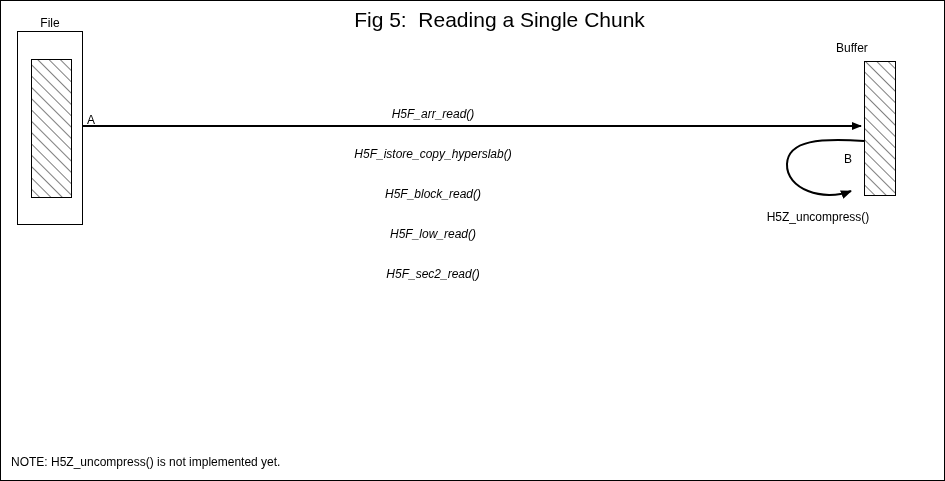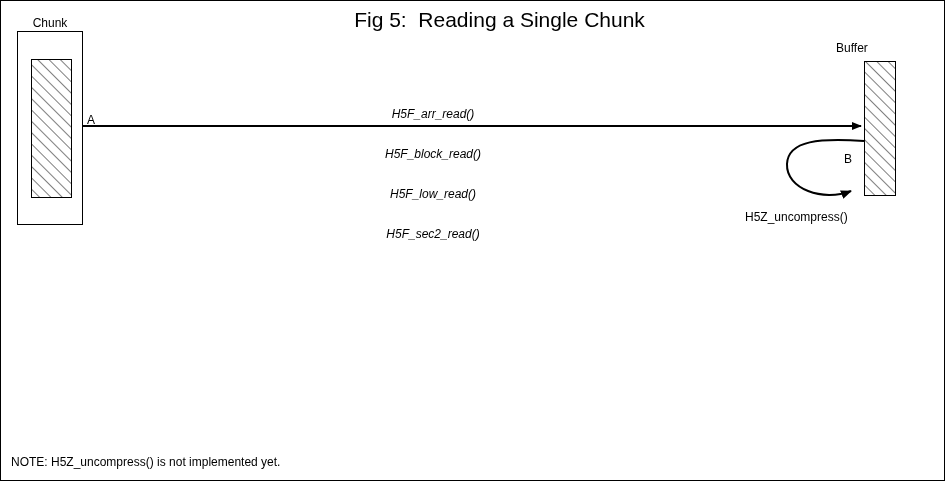--- a/index.html
+++ b/index.html
@@ -58,24 +58,24 @@
     left: 86px;
     top: 113px;
     font-size: 12px;
   }
   #point-b {
     left: 843px;
     top: 152px;
     font-size: 12px;
   }
   #uncompress-label {
-    left: 744px;
+    left: 717px;
     top: 210px;
     width: 200px;
-    text-align: left;
+    text-align: center;
     font-size: 12px;
   }
   #callstack {
     left: 332px;
     top: 81px;
     width: 200px;
     text-align: center;
     font-size: 12px;
     font-style: italic;
   }
@@ -113,32 +113,33 @@
 
     <rect x="863.5" y="60.5" width="31" height="134" fill="url(#hatch)" stroke="#000000" stroke-width="1"></rect>
 
     <line x1="81" y1="125" x2="860" y2="125" stroke="#000000" stroke-width="2" marker-end="url(#arrowhead)"></line>
 
     <path d="M 863 140 C 820 137 787 139 786 163 C 785 188 822 201 850 190" fill="none" stroke="#000000" stroke-width="2" marker-end="url(#arrowhead-loop)"></path>
   </svg>
 
   <div class="lbl" id="title">Fig 5:  Reading a Single Chunk</div>
 
-  <div class="lbl" id="file-label">Chunk</div>
+  <div class="lbl" id="file-label">File</div>
 
   <div class="lbl" id="buffer-label">Buffer</div>
 
   <div class="lbl" id="point-a">A</div>
 
   <div class="lbl" id="point-b">B</div>
 
   <div class="lbl" id="uncompress-label">H5Z_uncompress()</div>
 
   <div class="lbl" id="callstack">
     <div>H5F_arr_read()</div>
+    <div>H5F_istore_copy_hyperslab()</div>
     <div>H5F_block_read()</div>
     <div>H5F_low_read()</div>
     <div>H5F_sec2_read()</div>
   </div>
 
   <div class="lbl" id="note">NOTE: H5Z_uncompress() is not implemented yet.</div>
 
 </div>
 
 </body></html>

